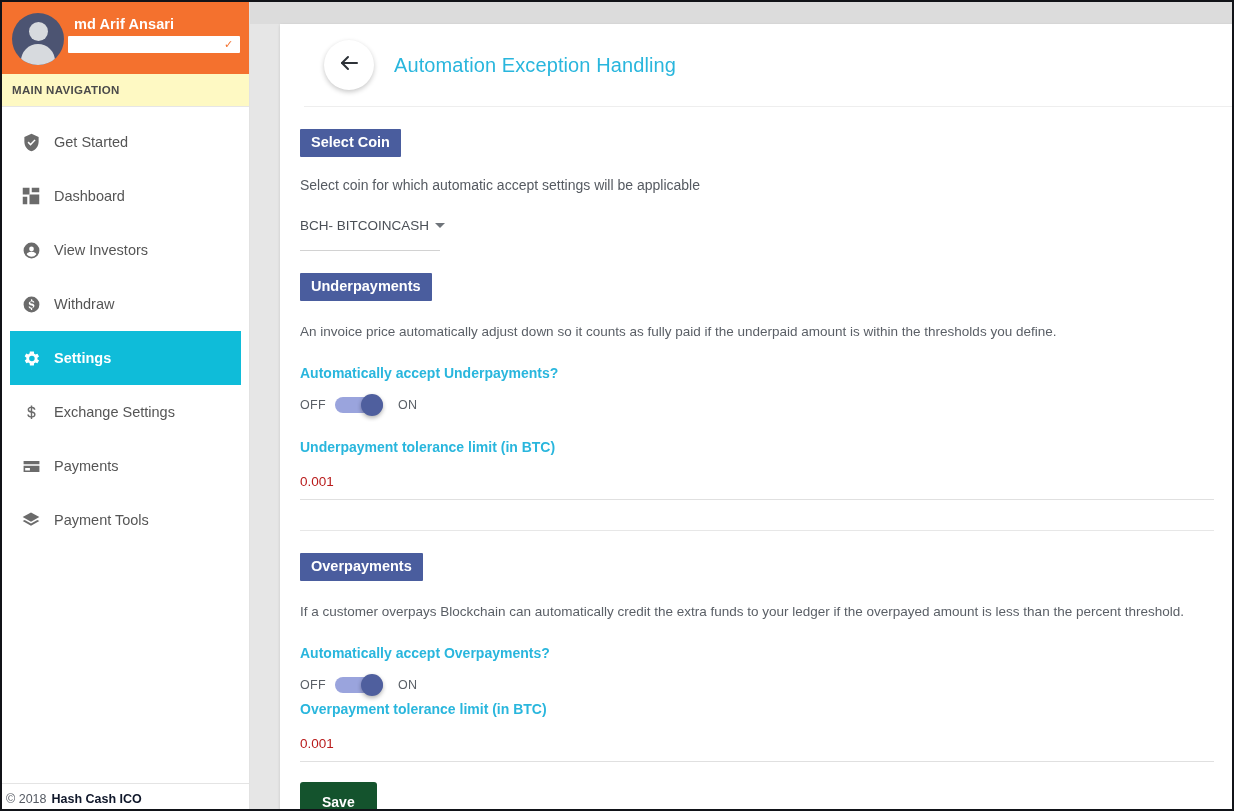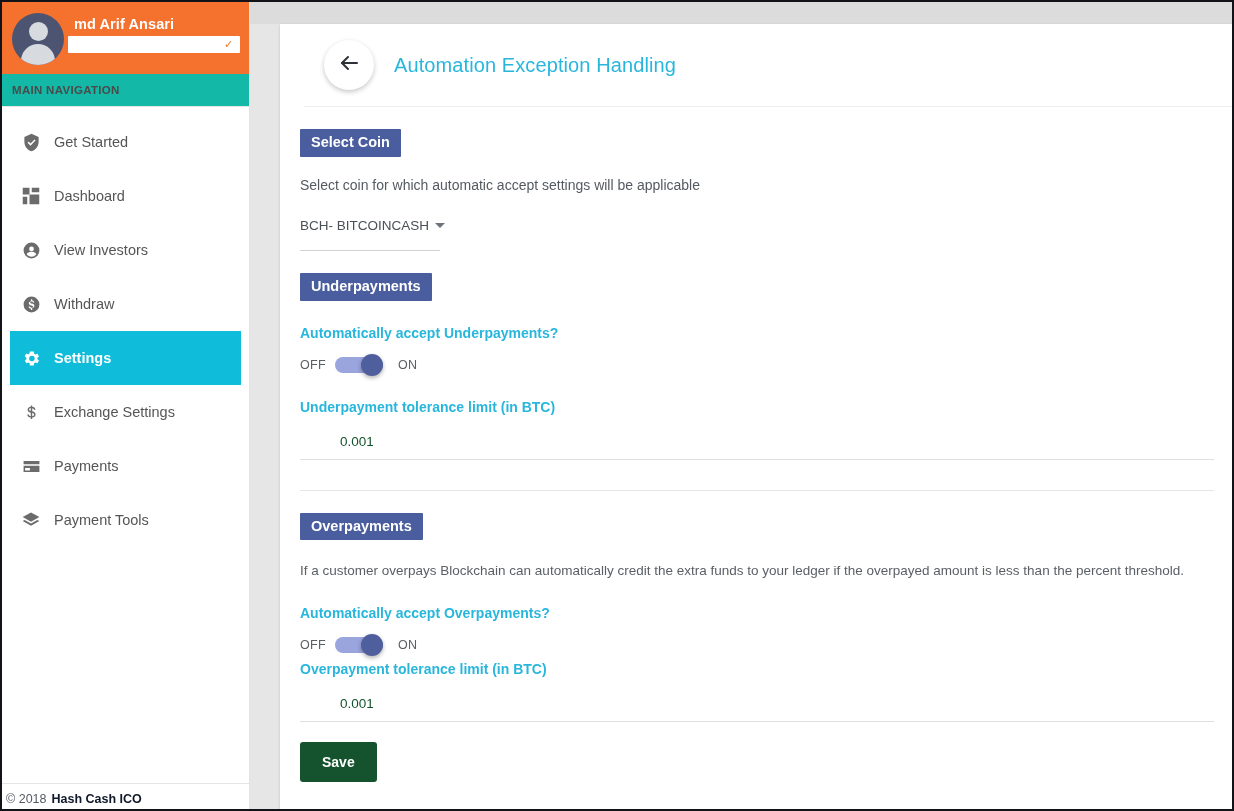--- a/index.html
+++ b/index.html
@@ -85,21 +85,21 @@
   }
   .user-caret {
     position: absolute;
     left: 150px; top: 2px;
     color: #f4712e;
     font-size: 11px;
     line-height: 12px;
   }
   .nav-header {
     height: 33px;
-    background: #14b8a6;
+    background: #fef9c3;
     color: #4a4a4a;
     font-size: 11.5px;
     font-weight: bold;
     letter-spacing: .3px;
     display: flex;
     align-items: center;
     padding-left: 10px;
     border-bottom: 1px solid #e6e6e6;
   }
   .nav-list { list-style: none; margin: 8px; padding: 0; }
@@ -283,23 +283,22 @@
     background: #4f5f9e;
     box-shadow: 0 2px 4px rgba(0,0,0,.3);
   }
 
   .input-field {
     margin-top: 17px;
     border-bottom: 1px solid #e0e0e0;
     padding-bottom: 9px;
   }
   .input-field .val {
-    color: #14532d;
+    color: #b91c1c;
     font-size: 13.5px;
-    margin-left: 40px;
   }
   .full-divider {
     border-top: 1px solid #e7e7e7;
     margin-top: 30px;
   }
   .save-btn {
     display: inline-block;
     margin-top: 20px;
     background: #14532d;
     color: #ffffff;
@@ -446,20 +445,21 @@
         <div class="helper-text">Select coin for which automatic accept settings will be applicable</div>
         <div class="select-row">
           <span class="select-value">BCH- BITCOINCASH</span>
           <span class="select-caret"></span>
         </div>
 
         
         <div class="tag-row">
           <span class="section-tag">Underpayments</span>
         </div>
+        <div class="body-text">An invoice price automatically adjust down so it counts as fully paid if the underpaid amount is within the thresholds you define.</div>
         <div class="field-label">Automatically accept Underpayments?</div>
         <div class="toggle-row">
           <span class="toggle-off">OFF</span>
           <span class="switch">
             <span class="track"></span>
             <span class="knob"></span>
           </span>
           <span class="toggle-on">ON</span>
         </div>
         <div class="field-label">Underpayment tolerance limit (in BTC)</div>

